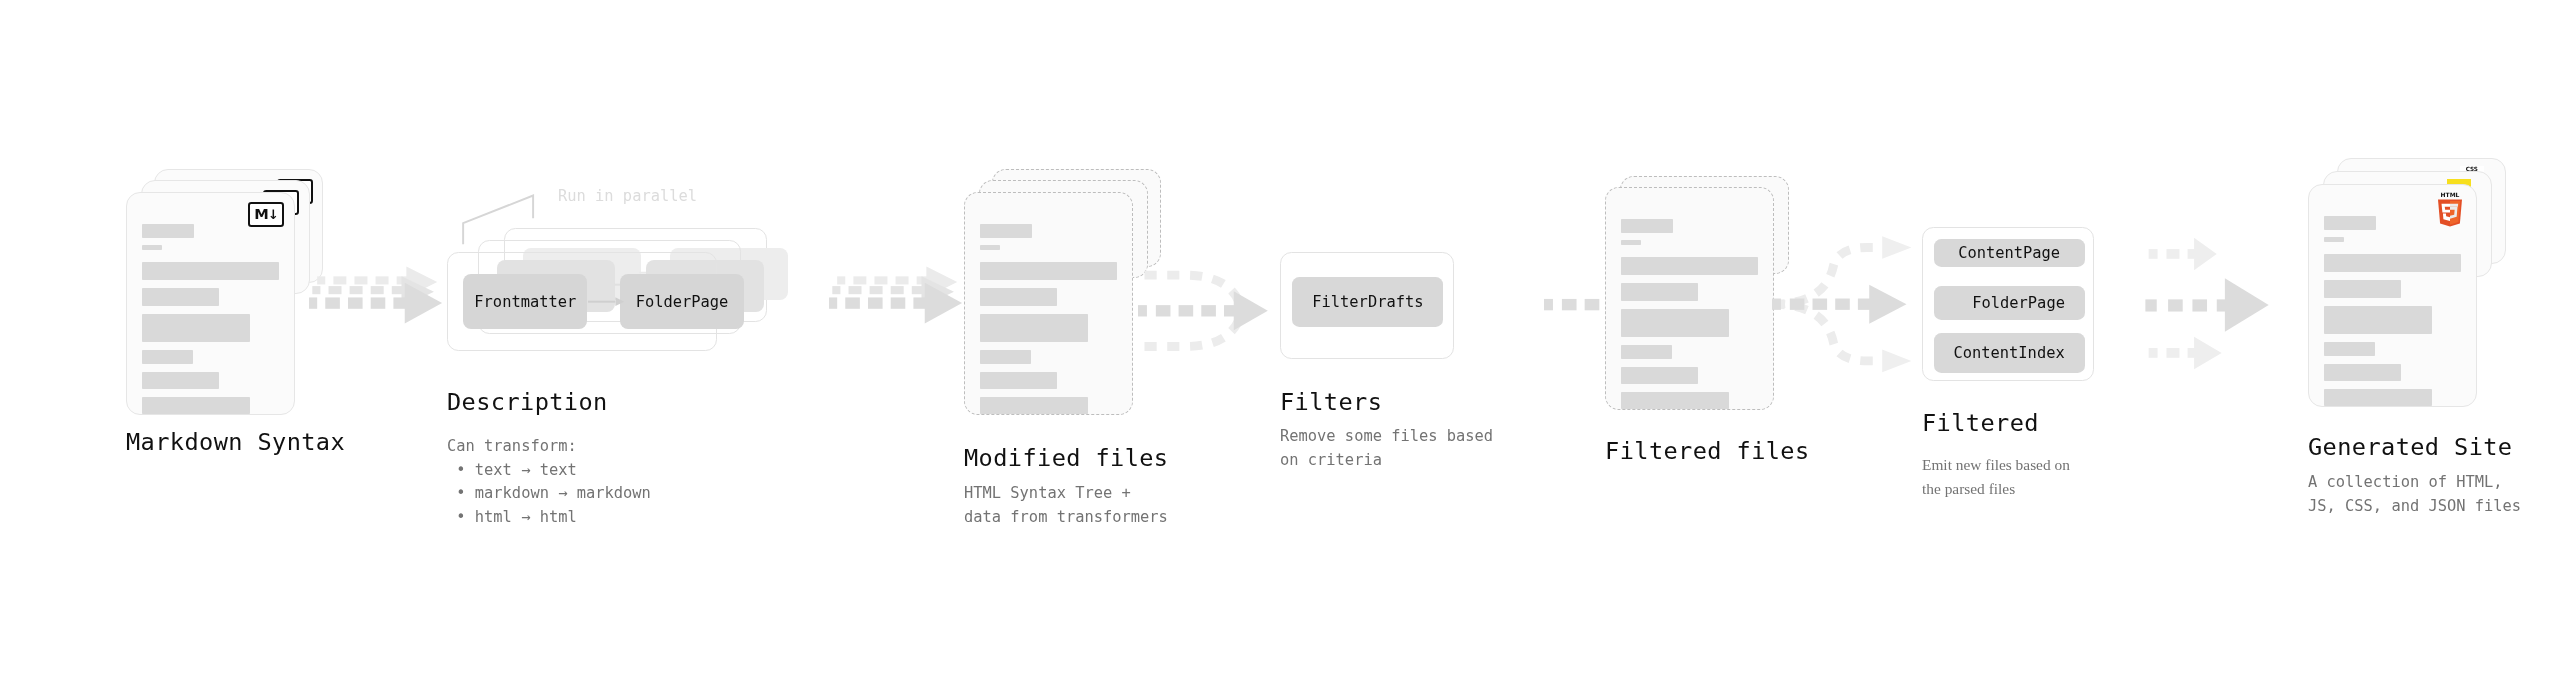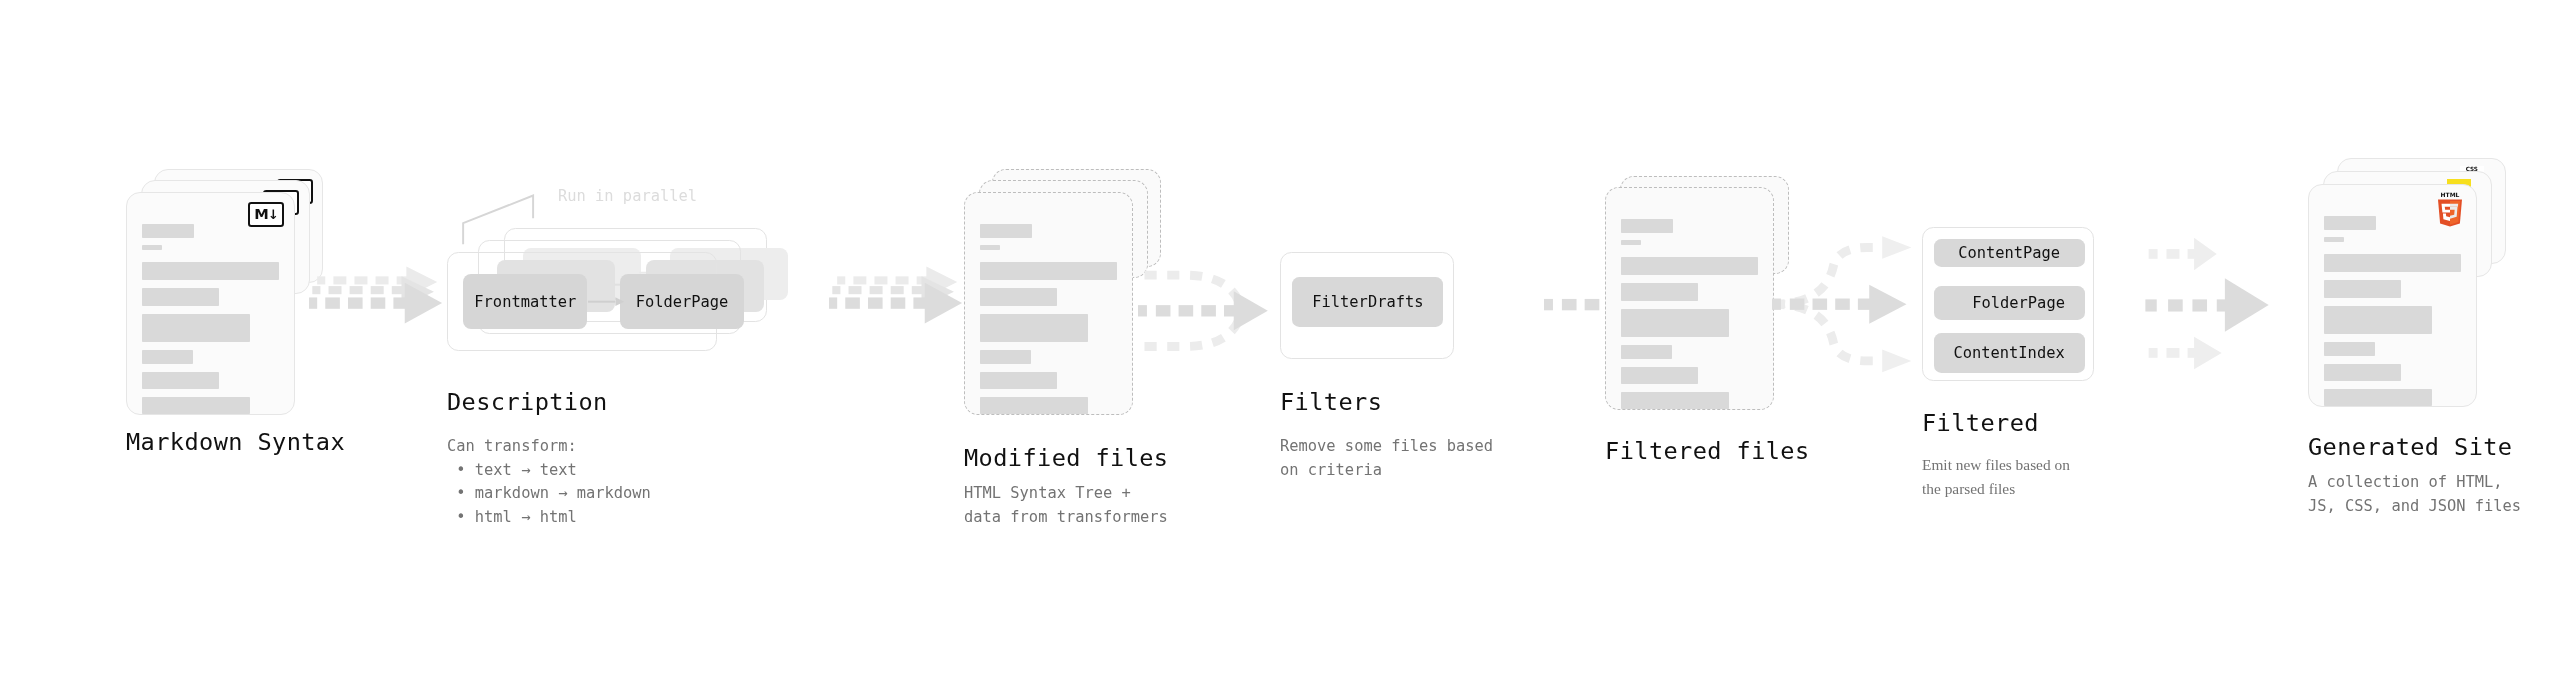--- a/index.html
+++ b/index.html
@@ -356,21 +356,21 @@
       <rect x="106" y="59" width="18" height="14"></rect>
       <polygon points="118,42 160,66 118,90"></polygon>
     </g>
   </svg>
 
   <div class="stage" style="left:1280px;width:276px;">
     <div class="whitebox" style="left:0;top:252px;width:174px;height:107px;">
       <div class="chip" style="left:11.4px;top:24.4px;width:151px;height:50px;">FilterDrafts</div>
     </div>
     <div class="caption-title" style="left:0;top:388px;">Filters</div>
-    <div class="caption-body" style="left:0;top:435px;">Remove some files based
+    <div class="caption-body" style="left:0;top:425px;">Remove some files based
 on criteria</div>
   </div>
 
   <svg class="arrowsvg" style="left:1544px;top:289px;width:122px;height:41px;" viewBox="0 0 150 50">
     <g fill="#dcdcdc">
       <rect x="0" y="12" width="11" height="14"></rect>
         <rect x="22" y="12" width="18" height="14"></rect>
       <rect x="50" y="12" width="18" height="14"></rect>
         <rect x="78" y="12" width="18" height="14"></rect>
       <polygon points="94,-5 140,19 94,43"></polygon>

